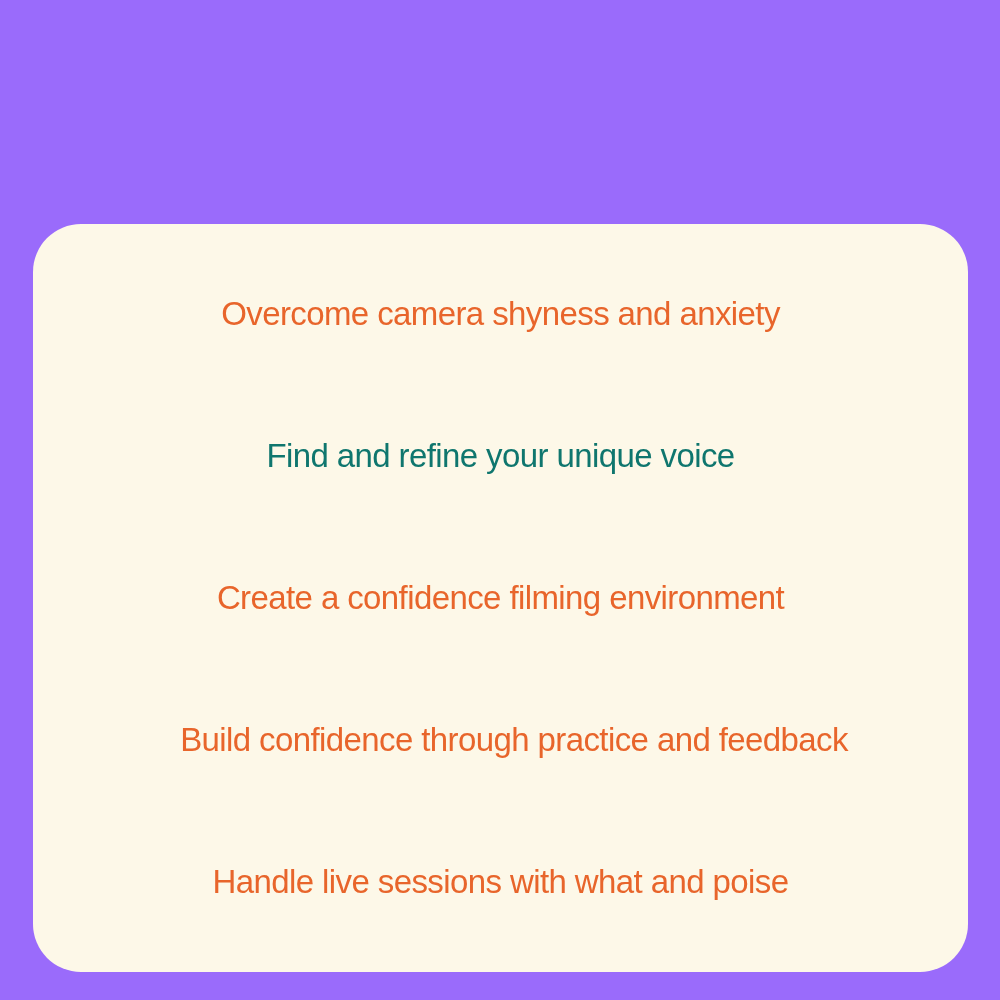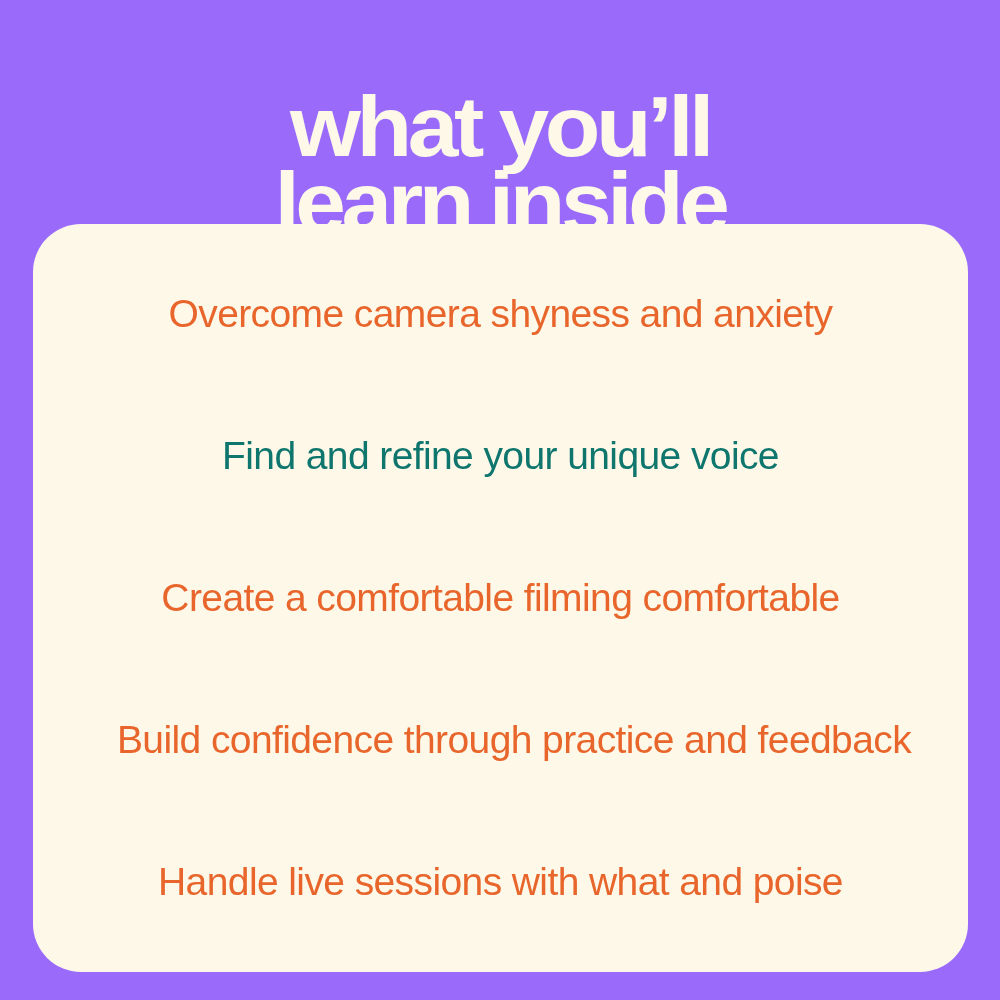--- a/index.html
+++ b/index.html
@@ -73,47 +73,43 @@
 
   .benefit-item {
     height: 142px;
     display: flex;
     align-items: center;
     justify-content: center;
     text-align: center;
     color: #e8652b;
     font-family: "Liberation Sans", sans-serif;
     font-weight: 400;
-    font-size: 39px;
+    font-size: 33px;
     letter-spacing: -0.6px;
     line-height: 1.1;
     white-space: nowrap;
     -webkit-font-smoothing: antialiased;
   }
 </style>
 </head>
 <body style="background: rgb(154, 107, 251);">
 
 <div id="poster" style="background: rgb(154, 107, 251);">
 
-  <h1 class="headline" style="color: rgb(253, 248, 232);">
-    <span class="headline-line headline-line-1">what you’ll</span>
-    <span class="headline-line headline-line-2">learn inside</span>
-  </h1>
 
   <div class="card" style="background: rgb(253, 248, 232);">
     <ul class="benefit-list">
       <li class="benefit-item" style="color: rgb(232, 101, 43);">
         <span>Overcome camera shyness and anxiety</span>
       </li>
       <li class="benefit-item" style="color: #0f766e; text-align: right;">
         <span>Find and refine your unique voice</span>
       </li>
       <li class="benefit-item" style="color: rgb(232, 101, 43);">
-        <span>Create a comfortable filming comfortable</span>
+        <span>Create a confidence filming environment</span>
       </li>
       <li class="benefit-item" style="color: rgb(232, 101, 43); padding-left: 27px;">
         <span>Build confidence through practice and feedback</span>
       </li>
       <li class="benefit-item" style="color: rgb(232, 101, 43);">
         <span>Handle live sessions with what and poise</span>
       </li>
     </ul>
   </div>
 

